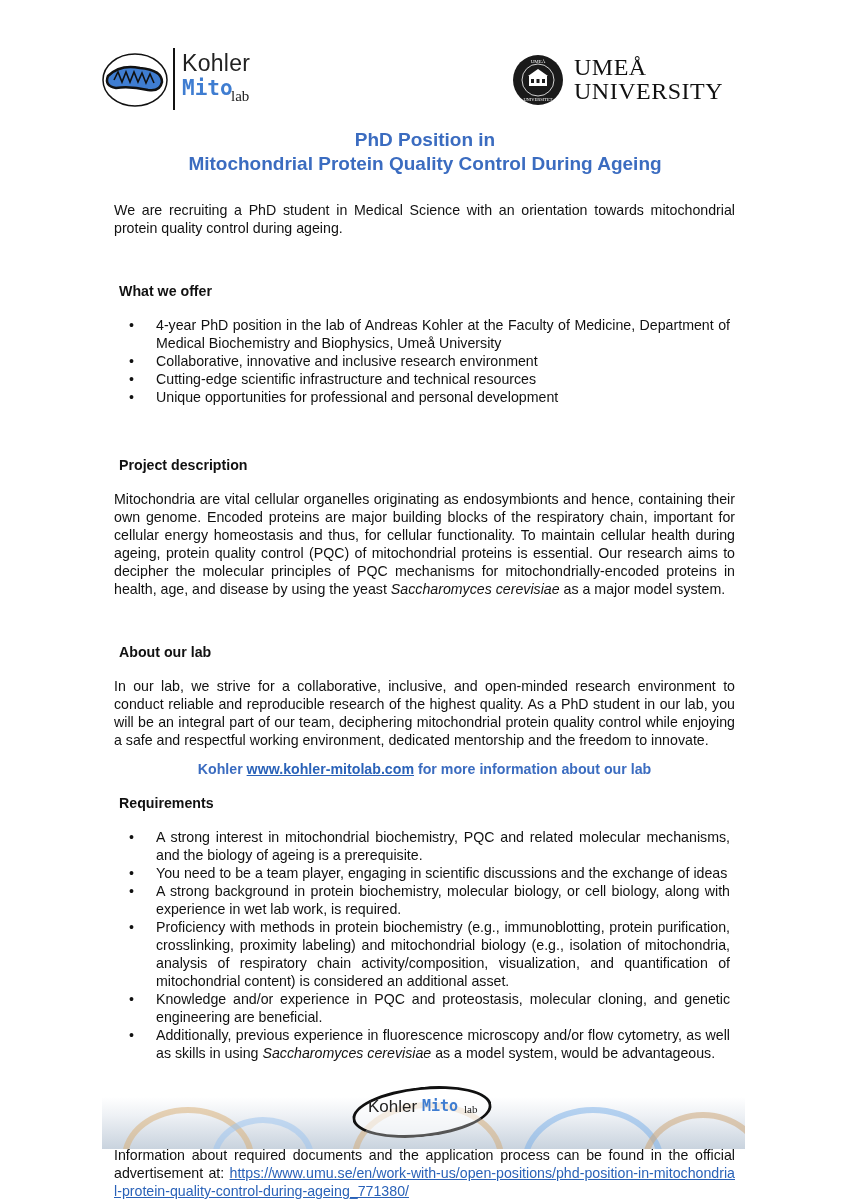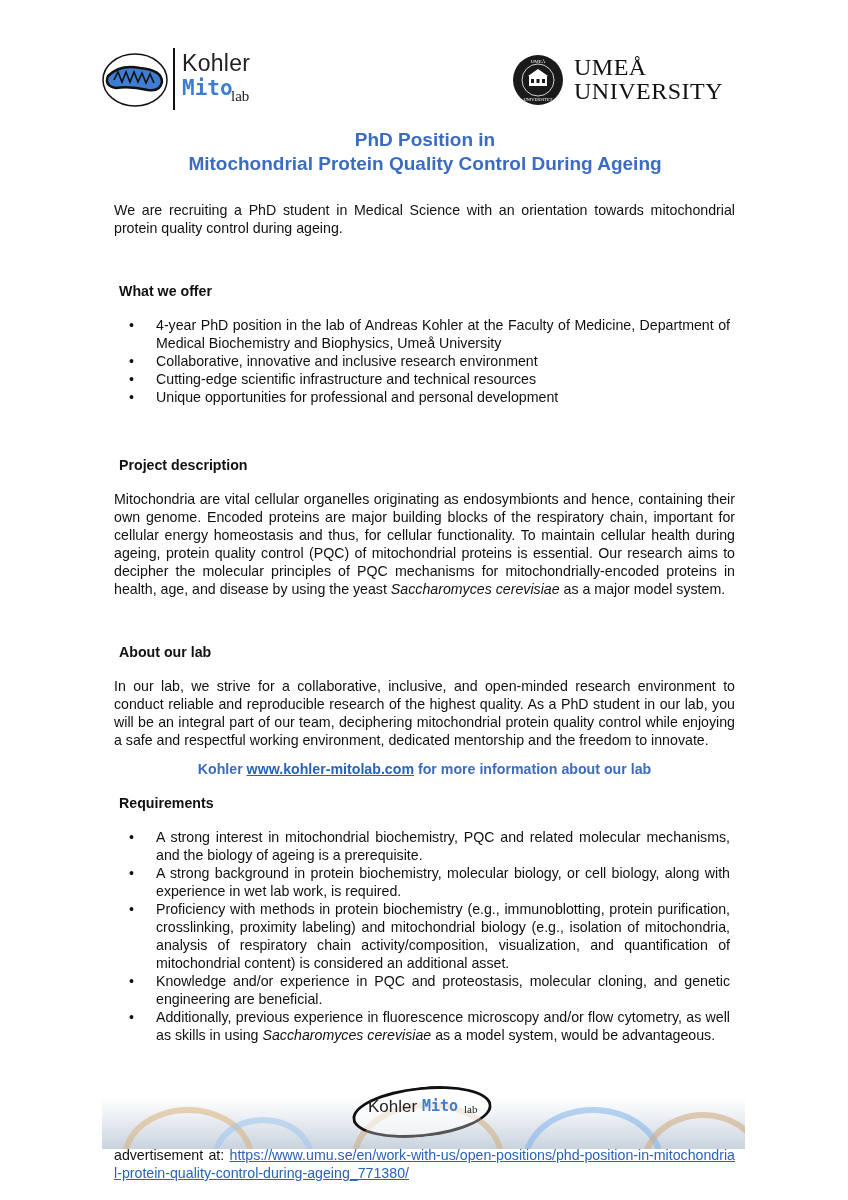--- a/index.html
+++ b/index.html
@@ -104,20 +104,21 @@
     <p><span>Mitochondria are vital cellular organelles originating as endosymbionts and hence, containing their own genome. Encoded proteins are major building blocks of the respiratory chain, important for cellular energy homeostasis and thus, for cellular functionality. To maintain cellular health during ageing, protein quality control (PQC) of mitochondrial proteins is essential. Our research aims to decipher the molecular principles of PQC mechanisms for mitochondrially-encoded proteins in health, age, and disease by using the yeast </span><i>Saccharomyces cerevisiae</i><span> as a major model system.</span></p>
     <div class="gap"></div>
 
     <div class="section-h">About our lab</div>
     <p>In our lab, we strive for a collaborative, inclusive, and open-minded research environment to conduct reliable and reproducible research of the highest quality. As a PhD student in our lab, you will be an integral part of our team, deciphering mitochondrial protein quality control while enjoying a safe and respectful working environment, dedicated mentorship and the freedom to innovate.</p>
     <div class="visit"><span>Kohler </span><a>www.kohler-mitolab.com</a><span> for more information about our lab</span></div>
 
     <div class="section-h">Requirements</div>
     <ul class="bul">
       <li>A strong interest in mitochondrial biochemistry, PQC and related molecular mechanisms, and the biology of ageing is a prerequisite.</li>
+      <li>You need to be a team player, engaging in scientific discussions and the exchange of ideas</li>
       <li>A strong background in protein biochemistry, molecular biology, or cell biology, along with experience in wet lab work, is required.</li>
       <li>Proficiency with methods in protein biochemistry (e.g., immunoblotting, protein purification, crosslinking, proximity labeling) and mitochondrial biology (e.g., isolation of mitochondria, analysis of respiratory chain activity/composition, visualization, and quantification of mitochondrial content) is considered an additional asset.</li>
       <li>Knowledge and/or experience in PQC and proteostasis, molecular cloning, and genetic engineering are beneficial.</li>
       <li><span>Additionally, previous experience in fluorescence microscopy and/or flow cytometry, as well as skills in using </span><i>Saccharomyces cerevisiae</i><span> as a model system, would be advantageous.</span></li>
     </ul>
     <div class="gap"></div>
 
     <div class="section-h">Further information and contact</div>
     <p style="word-break: break-all;"><span style="word-break: normal;">Information about required documents and the application process can be found in the official advertisement at: </span><a class="link">https://www.umu.se/en/work-with-us/open-positions/phd-position-in-mitochondrial-protein-quality-control-during-ageing_771380/</a></p>
     <div class="gap"></div>

